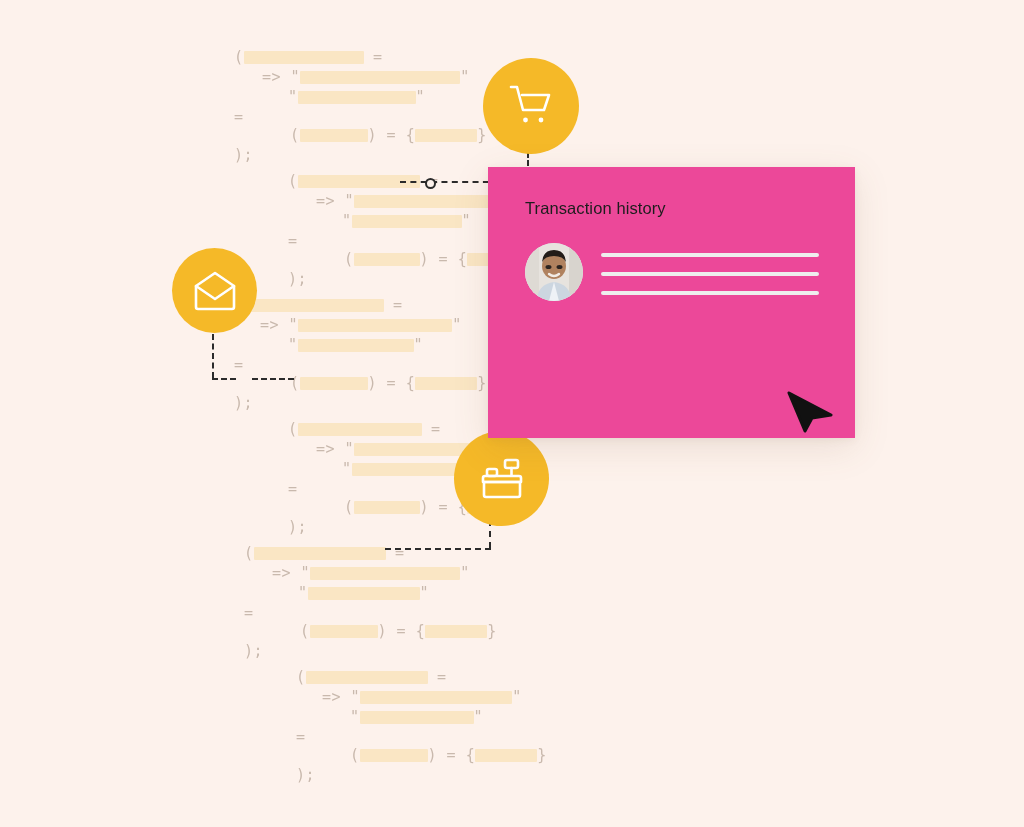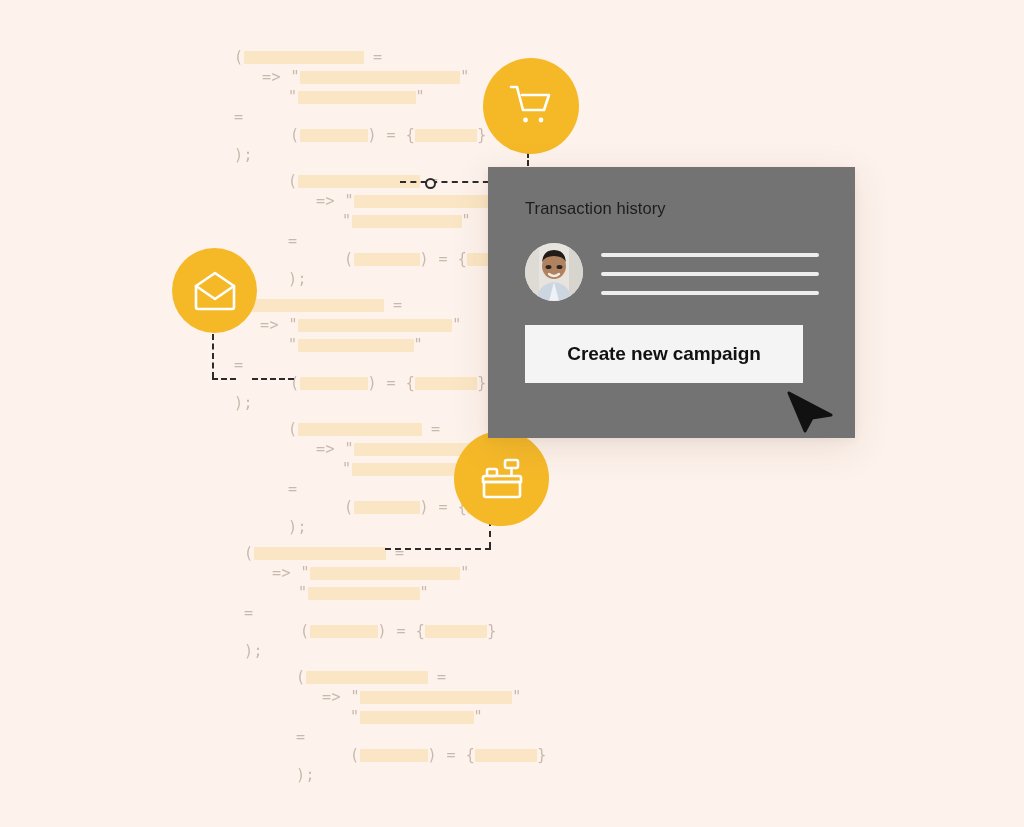--- a/index.html
+++ b/index.html
@@ -77,21 +77,21 @@
     align-items: center;
     justify-content: center;
   }
   .badge svg {
     display: block;
   }
 
   
   .card {
     position: absolute;
-    background: #737373;
+    background: #ec4899;
     box-shadow: 0 10px 34px rgba(120, 90, 60, 0.13),
                 0 2px 8px rgba(120, 90, 60, 0.07);
     text-decoration: underline;
   }
   .card-title {
     position: absolute;
     left: 37px;
     top: 32px;
     font-size: 16.5px;
     color: #1d1d1d;
@@ -264,21 +264,20 @@
             <path d="M11 58 q2 -17 18 -19 q16 2 18 19 z" fill="#ccd6e0"></path>
             <path d="M29 39 l-5 19 h10 z" fill="#eef2f6"></path>
           </g>
         </svg>
       </div>
       <div class="skel s1"></div>
       <div class="skel s2"></div>
       <div class="skel s3"></div>
     </div>
 
-    <button class="cta">Create new campaign</button>
   </div>
 
   <div class="cursor">
     <svg width="46" height="42" viewBox="0 0 46 42">
       <path d="M2 2 L44 24 L25 27 L18 40 Z" fill="#111111" stroke="#111111" stroke-width="3" stroke-linejoin="round"></path>
     </svg>
   </div>
 
 </div>
 

